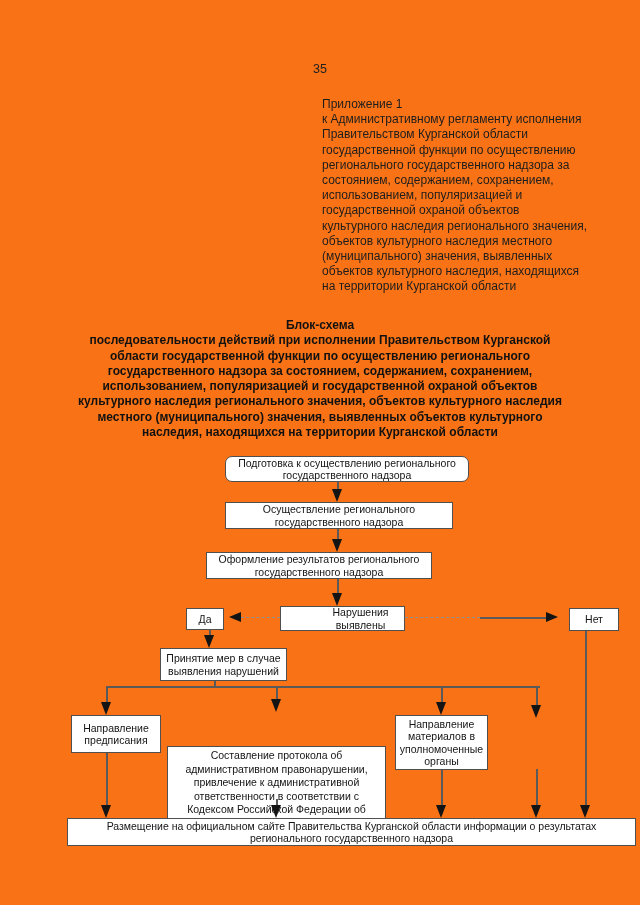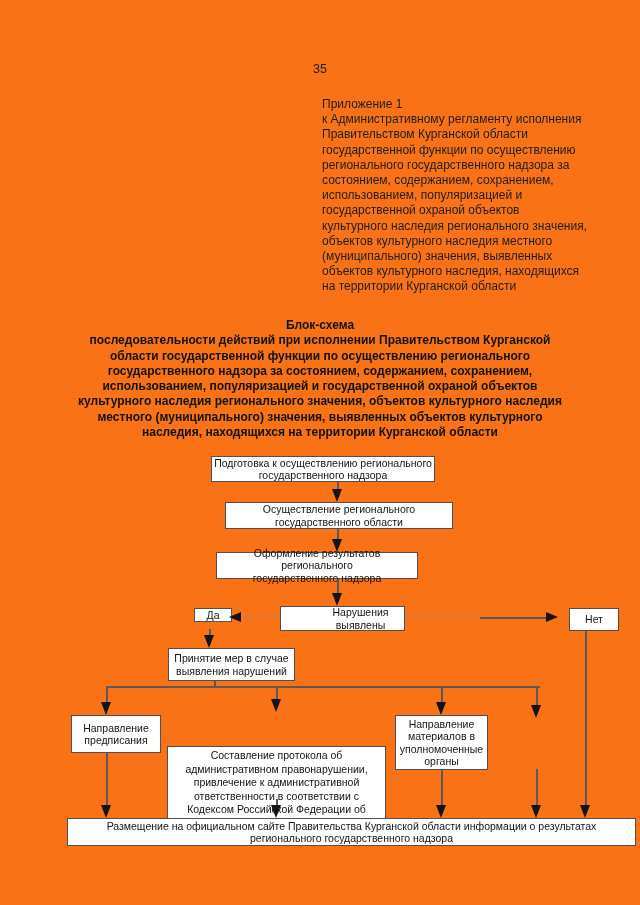--- a/index.html
+++ b/index.html
@@ -61,30 +61,30 @@
 на территории Курганской области</div>
   <div class="doc-title">Блок-схема
 последовательности действий при исполнении Правительством Курганской
 области государственной функции по осуществлению регионального
 государственного надзора за состоянием, содержанием, сохранением,
 использованием, популяризацией и государственной охраной объектов
 культурного наследия регионального значения, объектов культурного наследия
 местного (муниципального) значения, выявленных объектов культурного
 наследия, находящихся на территории Курганской области</div>
 
-  <div class="box" style="left:211px;top:456px;width:224px;height:26px;">Подготовка к осуществлению регионального
+  <div class="box" style="left:225px;top:456px;width:244px;height:26px;border-radius:7px;">Подготовка к осуществлению регионального
 государственного надзора</div>
   <div class="box" style="left:225px;top:502px;width:228px;height:27px;">Осуществление регионального
-государственного области</div>
-  <div class="box" style="left:216px;top:552px;width:202px;height:27px;">Оформление результатов регионального
+государственного надзора</div>
+  <div class="box" style="left:206px;top:552px;width:226px;height:27px;">Оформление результатов регионального
 государственного надзора</div>
   <div class="box" style="left:280px;top:606px;width:125px;height:25px;padding-left:38px;">Нарушения выявлены</div>
-  <div class="box" style="left:194px;top:608px;width:38px;height:14px;">Да</div>
+  <div class="box" style="left:186px;top:608px;width:38px;height:22px;">Да</div>
   <div class="box" style="left:569px;top:608px;width:50px;height:23px;">Нет</div>
-  <div class="box" style="left:168px;top:648px;width:127px;height:33px;">Принятие мер в случае
+  <div class="box" style="left:160px;top:648px;width:127px;height:33px;">Принятие мер в случае
 выявления нарушений</div>
   <div class="box" style="left:71px;top:715px;width:90px;height:38px;">Направление
 предписания</div>
   <div class="box small-lh" style="left:167px;top:746px;width:219px;height:87px;">Составление протокола об
 административном правонарушении,
 привлечение к административной
 ответственности в соответствии с
 Кодексом Российской Федерации об
 административных правонарушениях</div>
   <div class="box" style="left:395px;top:715px;width:93px;height:55px;">Направление

